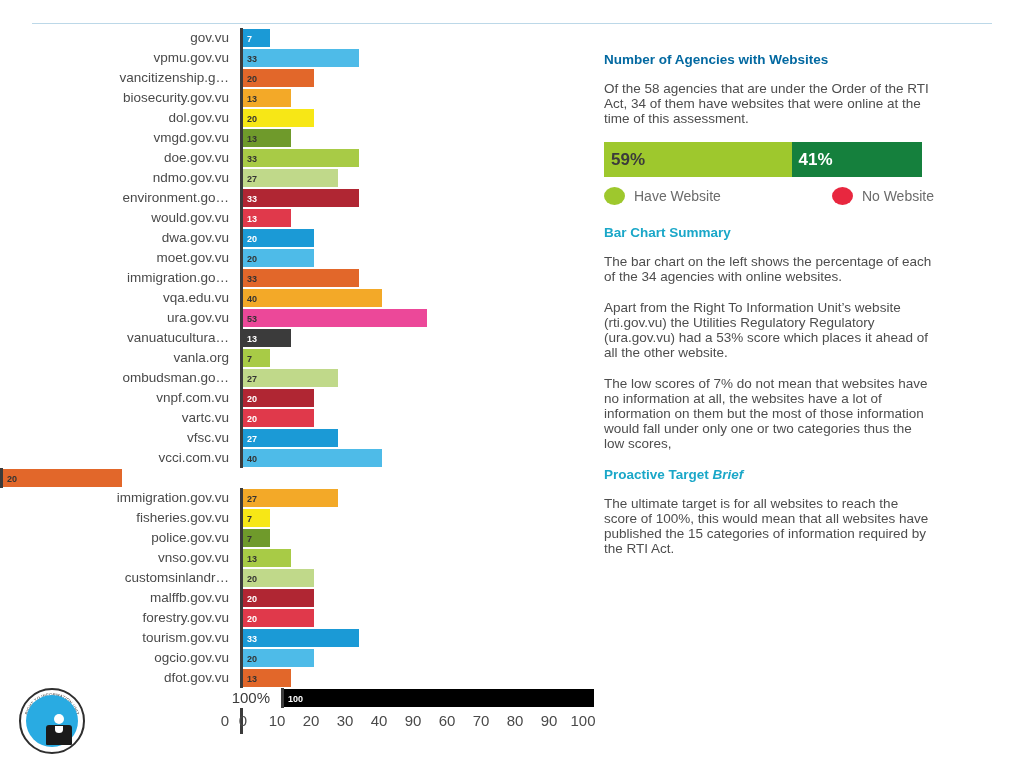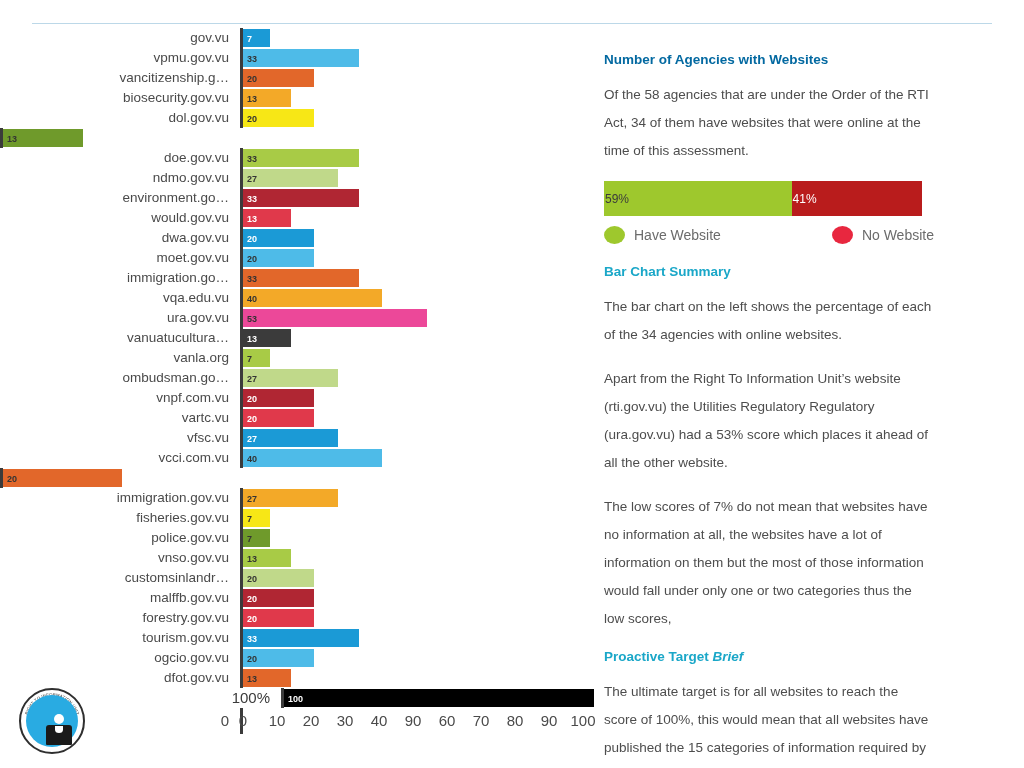--- a/index.html
+++ b/index.html
@@ -131,39 +131,39 @@
     font-weight: bold;
     margin: 0 0 14px 0;
   }
   .panel-heading .italic {
     font-style: italic;
     font-weight: bold;
   }
   .panel-text {
     color: #4d4d4d;
     font-size: 13.5px;
-    line-height: 28px;
+    line-height: 15px;
     margin: 0 0 16px 0;
   }
   .block { margin-bottom: 6px; }
 
   
   #split-bar {
     display: flex;
     height: 35px;
     margin: 4px 0 10px 0;
     width: 318px;
   }
   #split-left, #split-right {
     display: flex;
     align-items: center;
     box-sizing: border-box;
-    padding-left: 1px;
-    font-size: 12px;
-    font-weight: normal;
+    padding-left: 7px;
+    font-size: 17px;
+    font-weight: bold;
   }
   #split-left { color: #3b3b3b; }
   #split-right { color: #ffffff; }
 
   #legend {
     display: flex;
     align-items: center;
     gap: 10px;
     margin-bottom: 20px;
     justify-content: space-between;
@@ -288,20 +288,21 @@
         </div>
         <div class="row">
           <div class="row-label">dol.gov.vu</div>
           <div class="row-track">
             <div class="bar" style="width: 20%; background: rgb(247, 231, 22);">
               <span class="bar-value">20</span>
             </div>
           </div>
         </div>
         <div class="row">
+          <div class="row-label">vmgd.gov.vu</div>
           <div class="row-track">
             <div class="bar" style="width: 13.3333%; background: rgb(111, 154, 43);">
               <span class="bar-value">13</span>
             </div>
           </div>
         </div>
         <div class="row">
           <div class="row-label">doe.gov.vu</div>
           <div class="row-track">
             <div class="bar" style="width: 32.381%; background: rgb(168, 203, 70);">
@@ -544,21 +545,21 @@
   </div>
 
   <div id="panel">
 
     <div class="block">
       <p class="panel-heading" style="color: #0369a1;">Number of Agencies with Websites</p>
       <p class="panel-text" style="color: rgb(77, 77, 77);">Of the 58 agencies that are under the Order of the RTI Act, 34 of them have websites that were online at the time of this assessment.</p>
 
       <div id="split-bar">
         <div id="split-left" style="background: rgb(158, 200, 45); width: 59%;">59%</div>
-        <div id="split-right" style="background: #b91c1c; width: 41%;">41%</div>
+        <div id="split-right" style="background: #15803d; width: 41%;">41%</div>
       </div>
 
       <div id="legend">
         <div class="legend-item">
           <span class="legend-dot" id="legend-dot-0" style="background: rgb(158, 200, 45);"></span>
           <span class="legend-label">Have Website</span>
         </div>
         <div class="legend-spacer"></div>
         <div class="legend-item">
           <span class="legend-dot" id="legend-dot-1" style="background: rgb(232, 39, 63);"></span>

